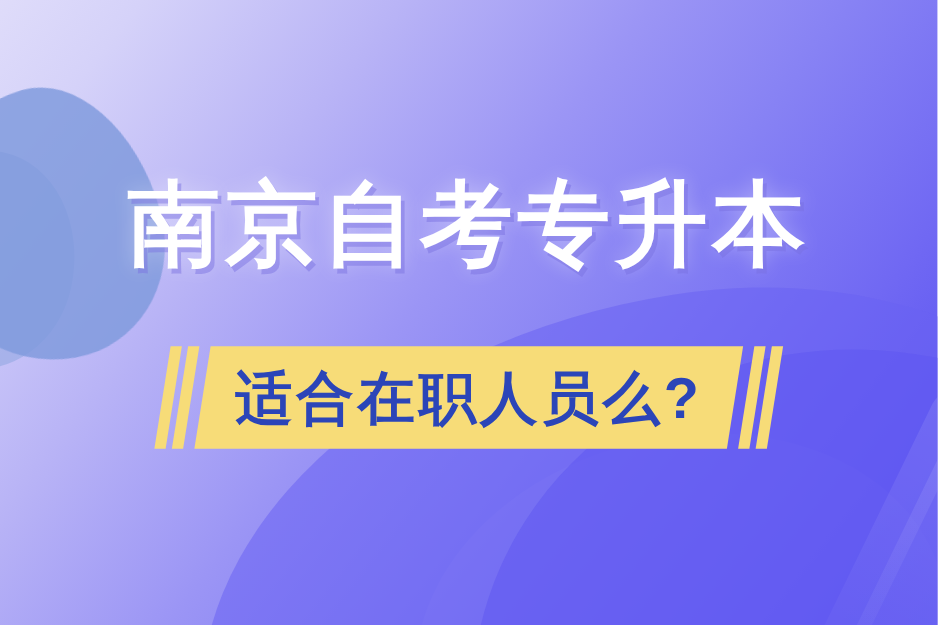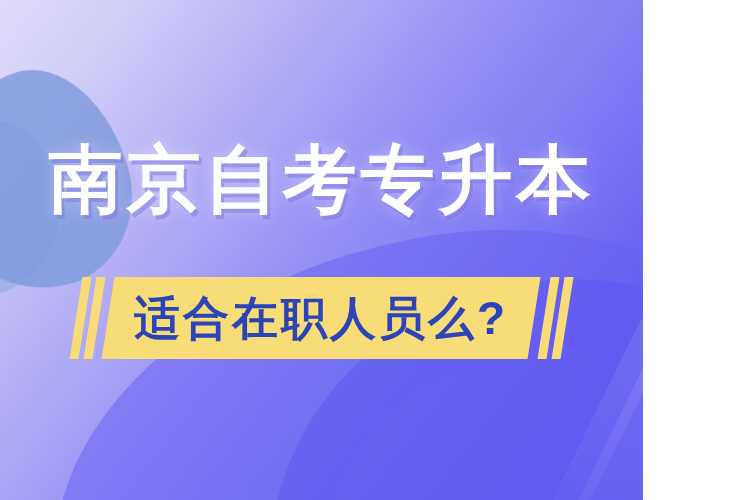--- a/index.html
+++ b/index.html
@@ -3,21 +3,21 @@
 <meta charset="utf-8">
 <style>
   html, body {
     margin: 0;
     padding: 0;
     background: #ffffff;
   }
 
   #banner-root {
     position: relative;
-    width: 643px;
+    width: 750px;
     height: 500px;
     overflow: hidden;
     font-family: "Liberation Sans", "DejaVu Sans", sans-serif;
     -webkit-font-smoothing: antialiased;
   }
 
   
   .bg-gradient {
     position: absolute;
     inset: 0;

